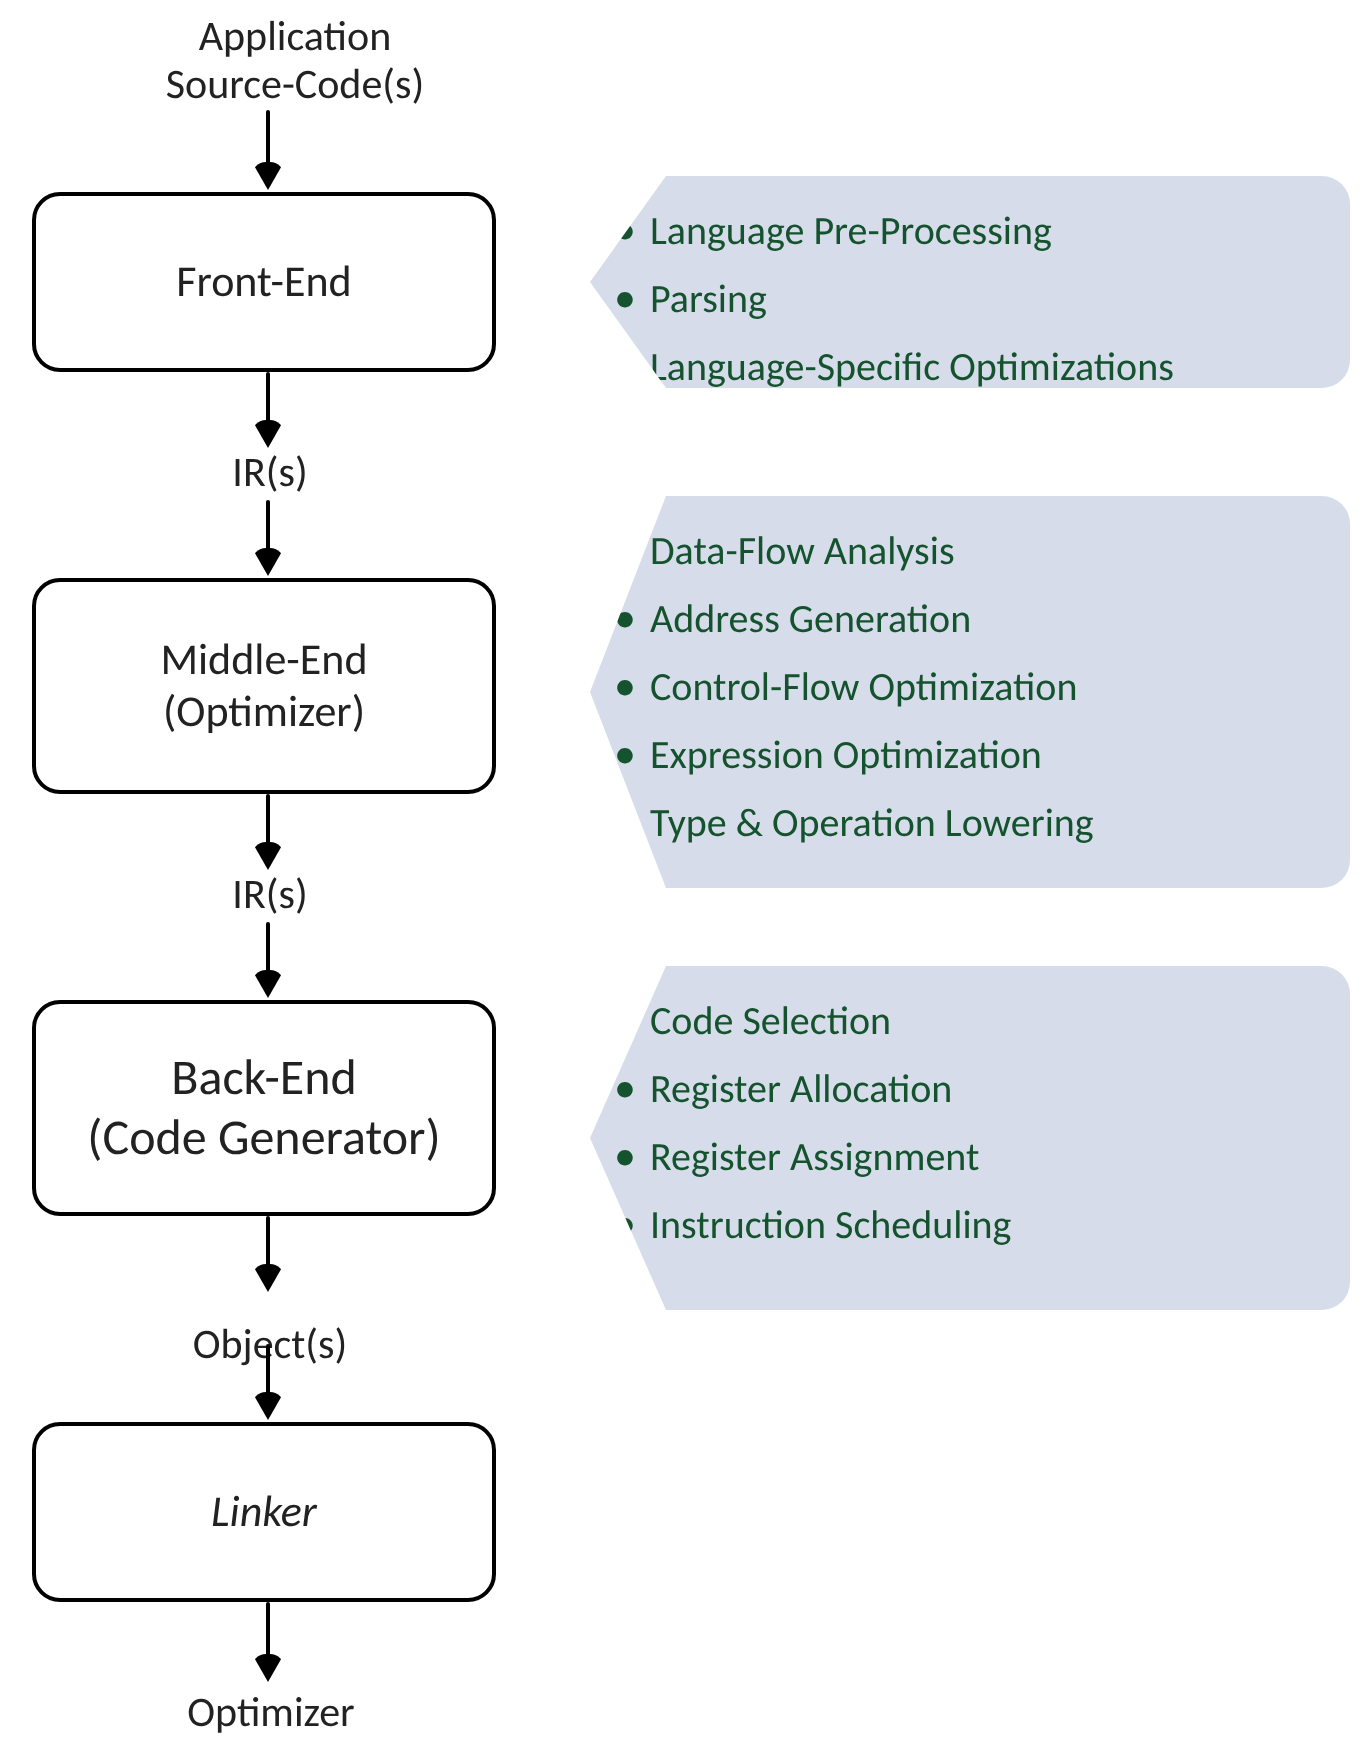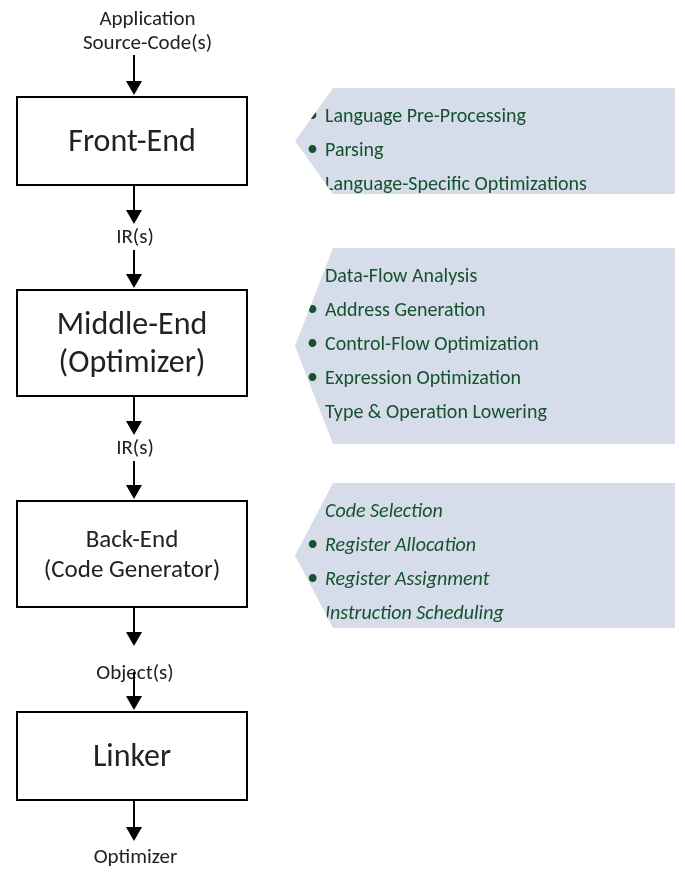--- a/index.html
+++ b/index.html
@@ -1,15 +1,15 @@
 <!DOCTYPE html>
 <html><head>
 <meta charset="utf-8">
 <style>
-  * { box-sizing: border-box; margin: 0; padding: 0; }
+  * { box-sizing: border-box; margin: 0; padding: 0; border-radius: 14px; }
   body {
     width: 685px;
     height: 881px;
     background: #ffffff;
     font-family: "Calibri", "Segoe UI", Arial, sans-serif;
     color: #222;
     position: relative;
   }
   .canvas {
     position: relative;
@@ -24,21 +24,21 @@
     white-space: pre;
   }
   .stage-box {
     position: absolute;
     border: 2.5px solid #000;
     background: #fff;
     display: flex;
     align-items: center;
     justify-content: center;
     text-align: center;
-    font-size: 32px;
+    font-size: 22px;
     line-height: 1.2;
     white-space: pre;
   }
   .callout {
     position: absolute;
     background: #d6dcea;
   }
   .callout ul {
     list-style: none;
     padding: 10px 18px 10px 30px;
@@ -116,37 +116,37 @@
   <div class="lbl" style="left:110px; top:435px; width:50px;">IR(s)</div>
 
   <div class="arrow-line" style="left:133px; top:461px; height:26px;"></div>
   <div class="arrow-head" style="left:126px; top:485px;"></div>
 
   <div class="stage-box" style="left:16px; top:500px; width:232px; height:108px; font-size:25px;">
     <span>Back-End
 (Code Generator)</span>
   </div>
 
-  <div class="callout" style="left:295px; top:483px; width:380px; height:145px; clip-path: polygon(0 50%, 10% 0, 100% 0, 100% 100%, 10% 100%); font-style: italic;">
+  <div class="callout" style="left:295px; top:483px; width:380px; height:172px; clip-path: polygon(0 50%, 10% 0, 100% 0, 100% 100%, 10% 100%);">
     <ul>
       <li>Code Selection</li>
       <li>Register Allocation</li>
       <li>Register Assignment</li>
       <li>Instruction Scheduling</li>
     </ul>
   </div>
 
   <div class="arrow-line" style="left:133px; top:608px; height:26px;"></div>
   <div class="arrow-head" style="left:126px; top:632px;"></div>
   <div class="lbl" style="left:80px; top:660px; width:110px;">Object(s)</div>
 
   <div class="arrow-line" style="left:133px; top:672px; height:26px;"></div>
   <div class="arrow-head" style="left:126px; top:696px;"></div>
 
-  <div class="stage-box" style="left:16px; top:711px; width:232px; height:90px;">
+  <div class="stage-box" style="left:16px; top:711px; width:232px; height:90px;font-style:italic;">
     <span>Linker</span>
   </div>
 
   <div class="arrow-line" style="left:133px; top:801px; height:28px;"></div>
   <div class="arrow-head" style="left:126px; top:827px;"></div>
   <div class="lbl" style="left:78px; top:844px; width:115px;">Optimizer</div>
 
 </div>
 
 </body></html>

